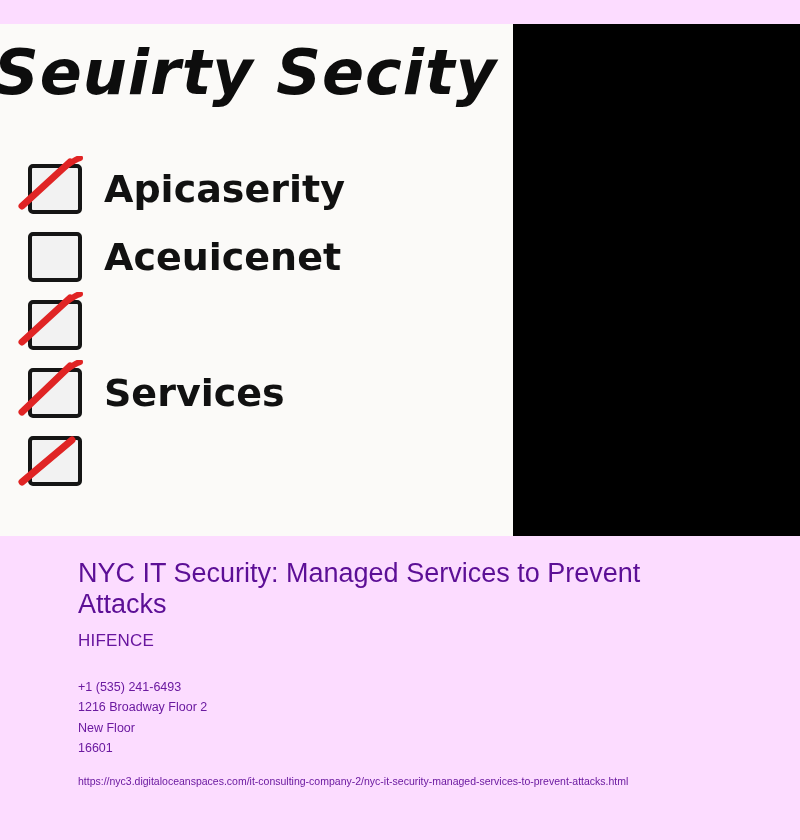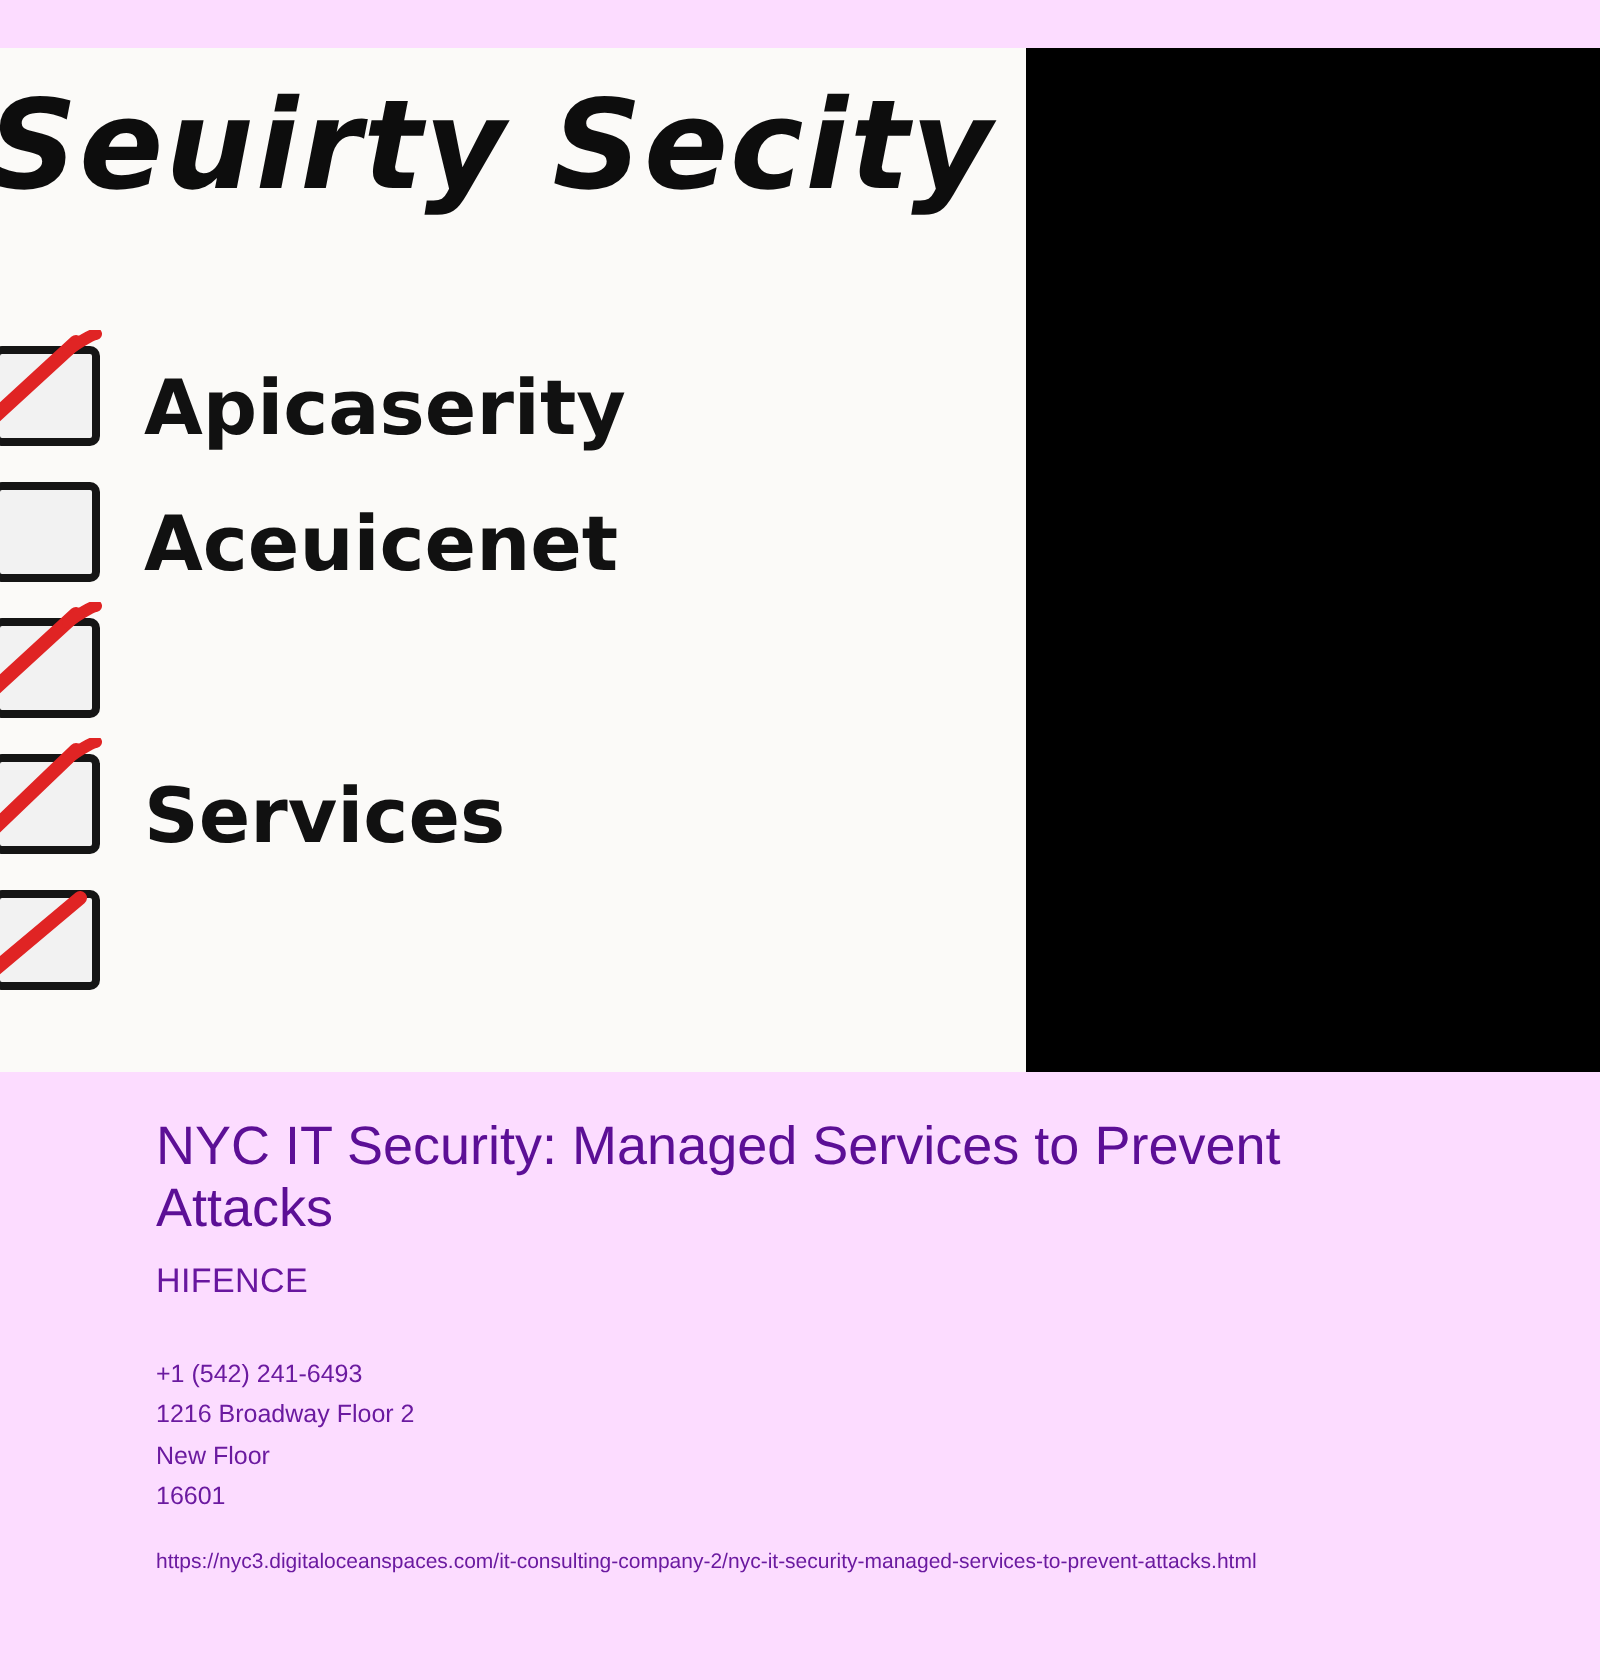--- a/index.html
+++ b/index.html
@@ -64,21 +64,22 @@
     position: absolute;
     left: 0;
     top: 131px;
     width: 560px;
   }
 
   .wb-row {
     position: relative;
     height: 68px;
     display: flex;
-    align-items: flex-end;
+    align-items: center;
+    padding-left: 32px;
   }
 
   .wb-check {
     position: relative;
     flex: 0 0 auto;
     width: 46px;
     height: 42px;
     margin-left: -4px;
     margin-right: 22px;
     border: 4px solid #151515;
@@ -218,21 +219,21 @@
   </div>
 
   <div class="card">
     <div class="card-inner">
 
       <h1 class="title">NYC IT Security: Managed Services to Prevent Attacks</h1>
 
       <div class="brand">HIFENCE</div>
 
       <div class="contact">
-        <div class="contact-line">+1 (542) 241-6493</div>
+        <div class="contact-line">+1 (535) 241-6493</div>
         <div class="contact-line">1216 Broadway Floor 2</div>
         <div class="contact-line">New Floor</div>
         <div class="contact-line">16601</div>
       </div>
 
       <div class="url">https://nyc3.digitaloceanspaces.com/it-consulting-company-2/nyc-it-security-managed-services-to-prevent-attacks.html</div>
 
     </div>
   </div>
 

